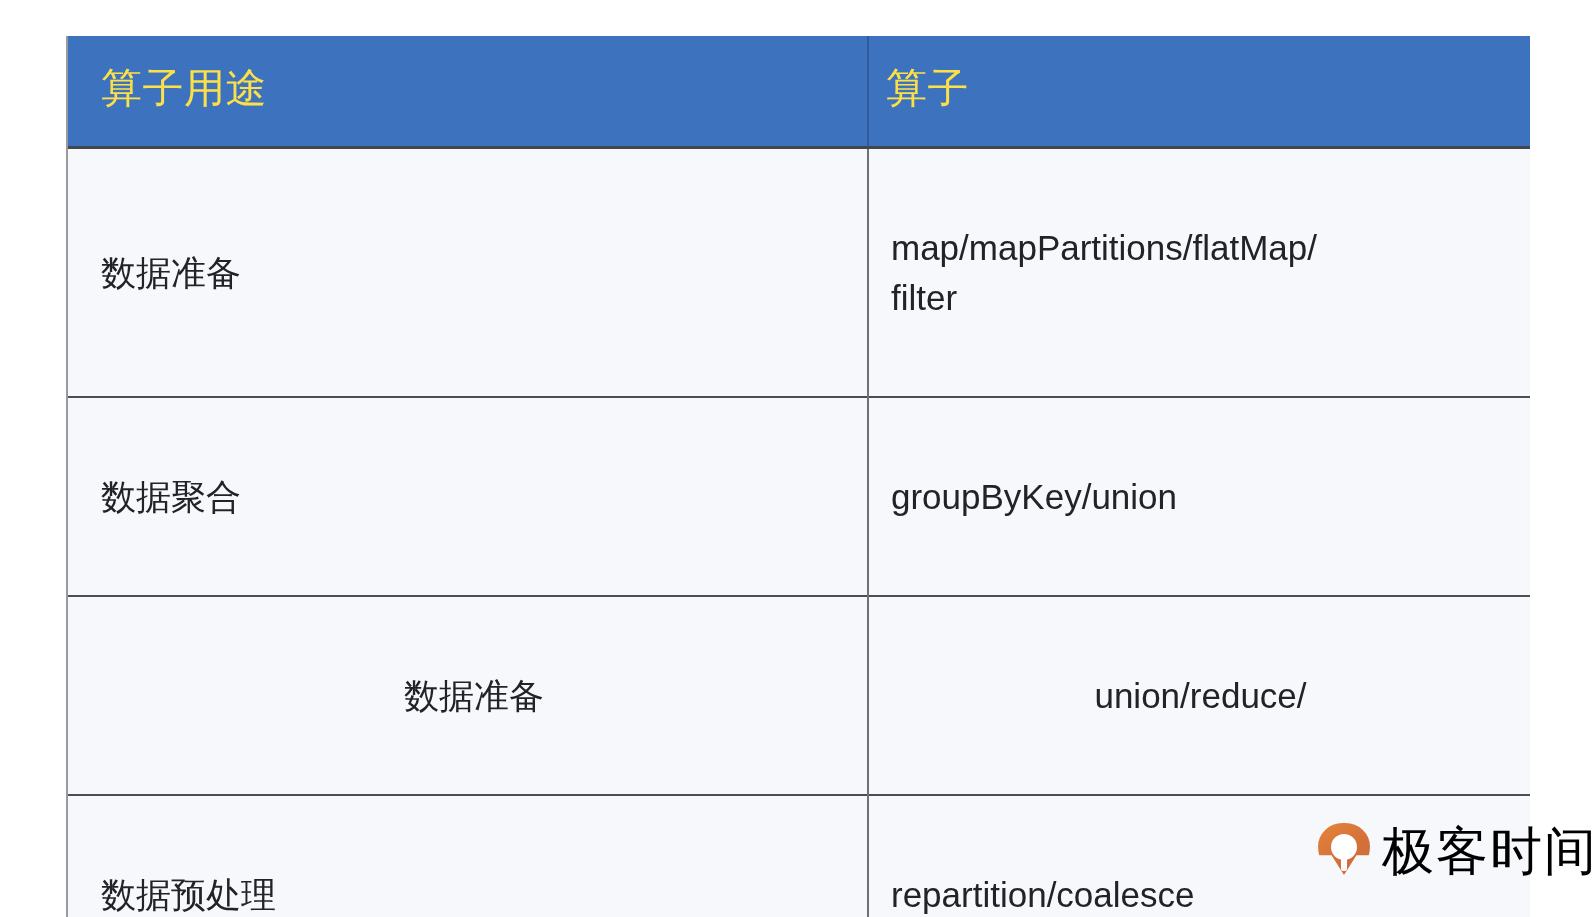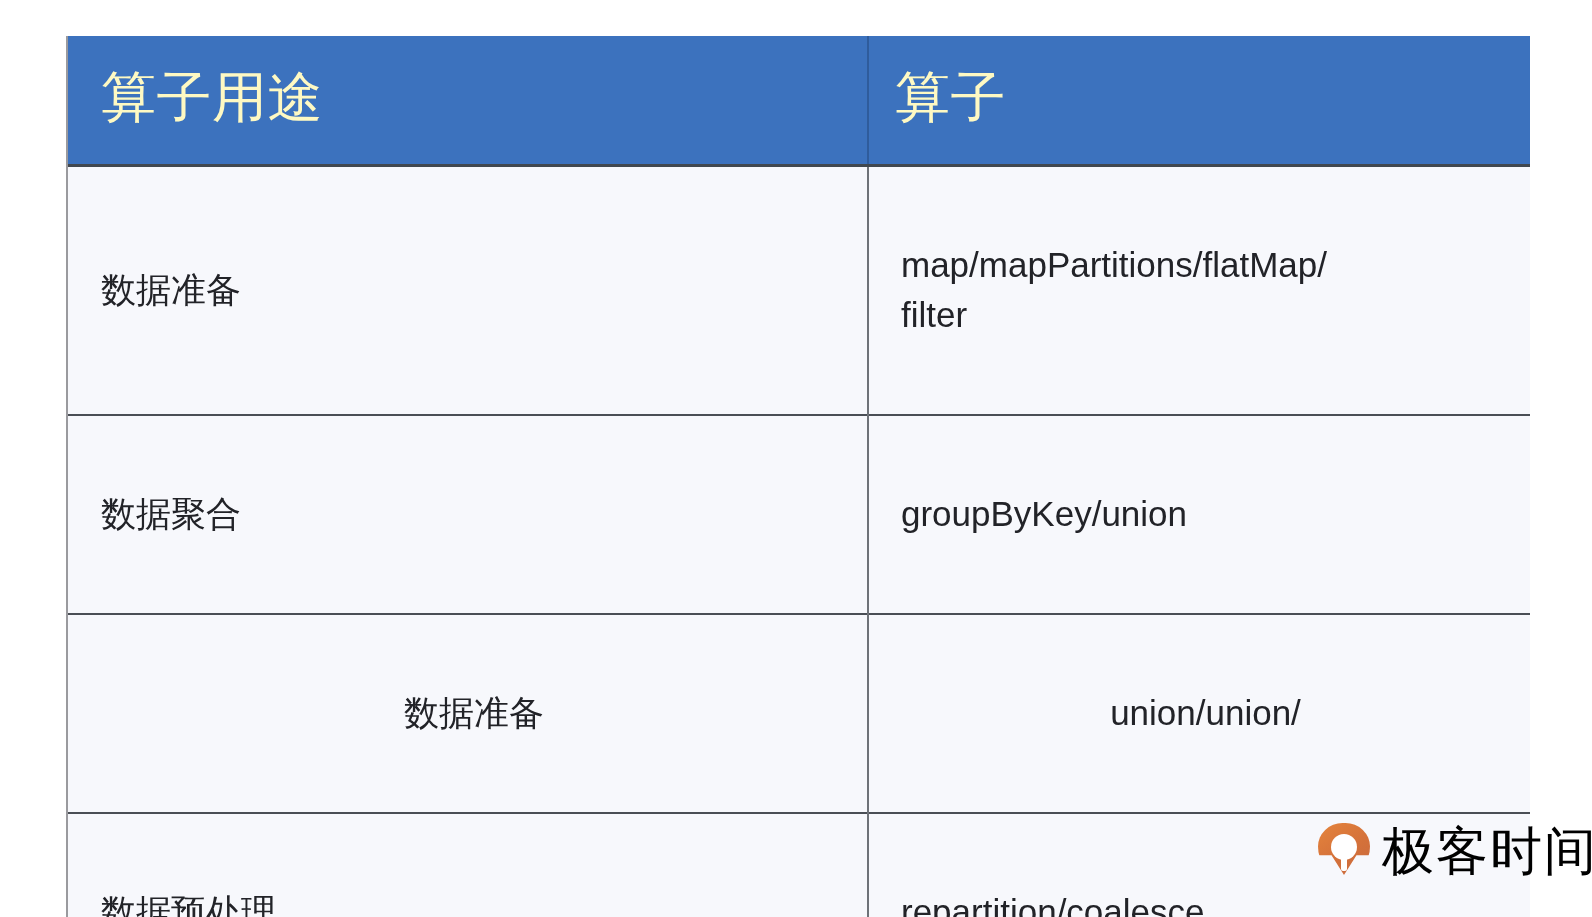--- a/index.html
+++ b/index.html
@@ -41,32 +41,32 @@
     table-layout: fixed;
     background: #f7f8fc;
   }
 
   table.op-table col.col-purpose { width: 800px; }
   table.op-table col.col-operator { width: 662px; }
 
   
   thead tr.header-row th {
     background: #3c72be;
-    color: #fef9c3;
+    color: #fde047;
     text-align: left;
     font-weight: 400;
-    font-size: 55px;
+    font-size: 41px;
     line-height: 1.25;
     padding: 27px 0 32px 33px;
     border: none;
     vertical-align: top;
     letter-spacing: 0.5px;
   }
   thead tr.header-row th.operator-head {
-    padding-left: 26px;
+    padding-left: 17px;
     border-left: 2px solid #2f5c9c;
   }
   thead tr.header-row {
     border-bottom: 3px solid #41484f;
   }
 
   
   tbody td {
     background: #f7f8fc;
     color: #222328;
@@ -75,21 +75,21 @@
     vertical-align: middle;
     border-top: 2px solid #4a4e55;
     padding: 24px 20px 24px 33px;
     box-sizing: border-box;
   }
   tbody tr:first-child td {
     border-top: none;
   }
   tbody td.cell-operator {
     border-left: 2px solid #6e7278;
-    padding-left: 32px;
+    padding-left: 22px;
     white-space: pre-line;
   }
   tbody tr.row-transform td { height: 138px; }
   tbody tr.row-aggregate td { height: 120px; margin-top: 26px; }
   tbody tr.row-prepare   td { height: 122px; text-align: center; }
   tbody tr.row-preprocess td { height: 122px; }
 
   .cell-purpose-text,
   .cell-operator-text {
     display: block;
@@ -186,21 +186,21 @@
           <td class="cell-operator">
             <span class="cell-operator-text">groupByKey/union</span>
           </td>
         </tr>
 
         <tr class="row-prepare">
           <td class="cell-purpose">
             <span class="cell-purpose-text">数据准备</span>
           </td>
           <td class="cell-operator">
-            <span class="cell-operator-text">union/union/</span>
+            <span class="cell-operator-text">union/reduce/</span>
           </td>
         </tr>
 
         <tr class="row-preprocess">
           <td class="cell-purpose">
             <span class="cell-purpose-text">数据预处理</span>
           </td>
           <td class="cell-operator">
             <span class="cell-operator-text">repartition/coalesce</span>
           </td>

